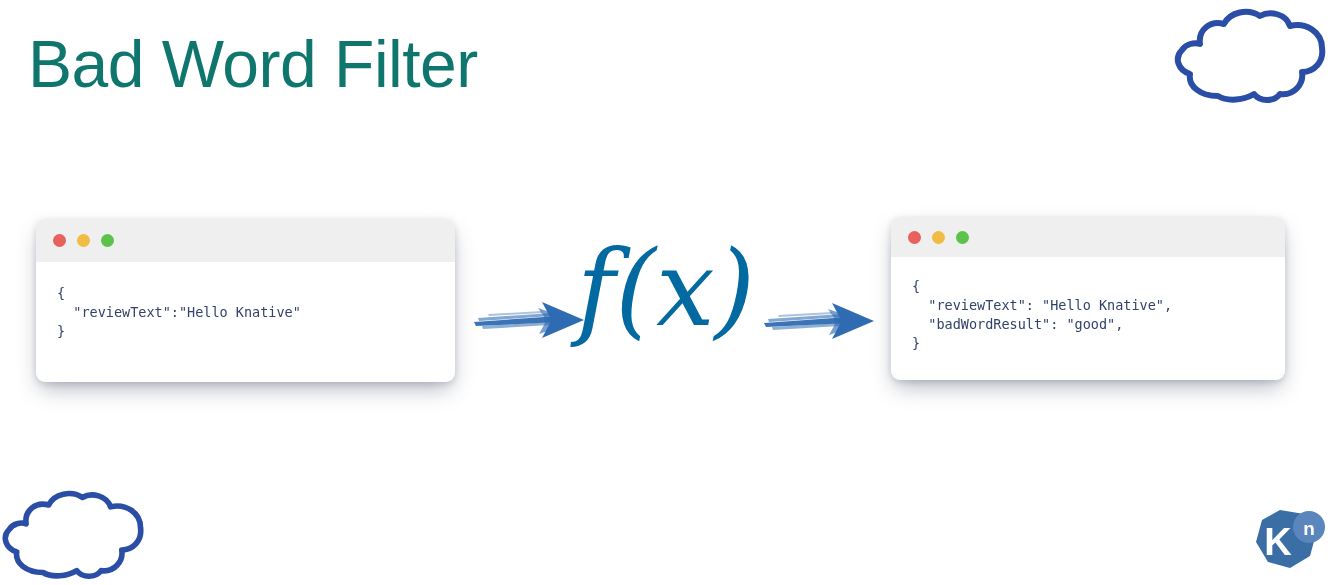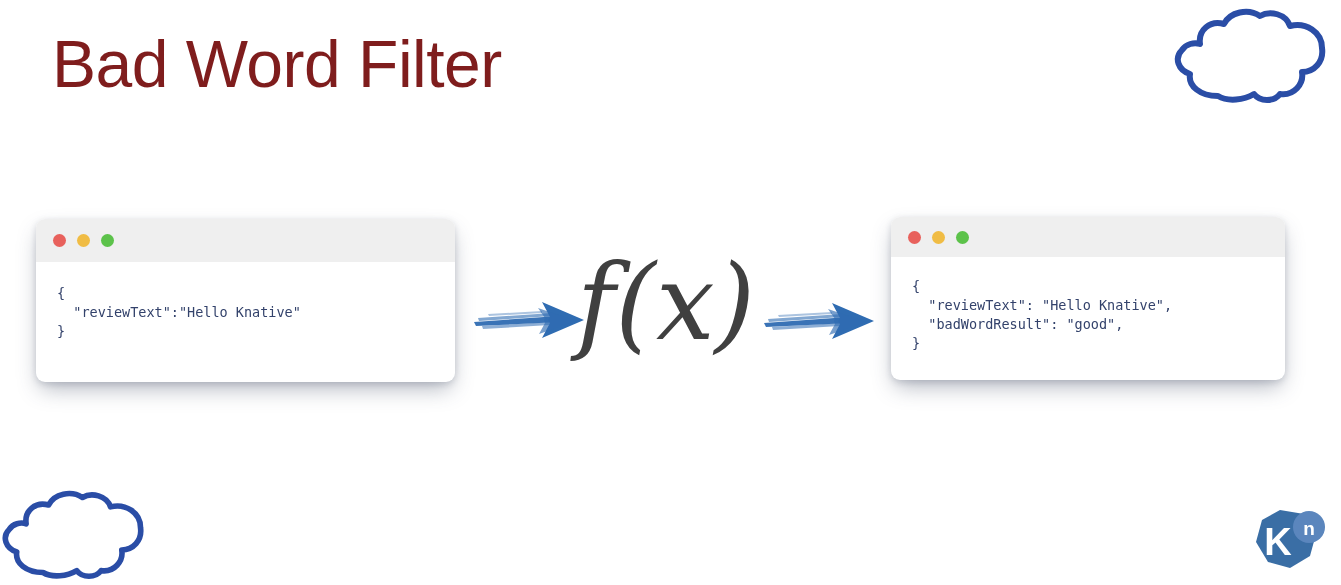--- a/index.html
+++ b/index.html
@@ -11,27 +11,27 @@
     width: 1341px;
     height: 585px;
     position: relative;
     overflow: hidden;
     font-family: "Liberation Sans", sans-serif;
   }
 
   
   #page-title {
     position: absolute;
-    left: 52px;
+    left: 28px;
     top: 28px;
     font-family: "Liberation Sans", sans-serif;
     font-size: 66px;
     font-weight: 400;
     letter-spacing: -0.5px;
-    color: #7f1d1d;
+    color: #0f766e;
     line-height: 1.1;
     white-space: nowrap;
   }
 
   
   .cloud {
     position: absolute;
   }
   #cloud-top-right {
     left: 1170px;
@@ -102,28 +102,28 @@
   .arrow {
     position: absolute;
   }
   #arrow-in  { left: 472px; top: 292px; width: 118px; height: 54px; }
   #arrow-out { left: 762px; top: 293px; width: 118px; height: 54px; }
 
   
   #function-label {
     position: absolute;
     left: 566px;
-    top: 238px;
+    top: 224px;
     width: 200px;
     text-align: center;
     font-family: "DejaVu Serif", "Liberation Serif", serif;
     font-style: italic;
     font-size: 104px;
     font-weight: 400;
-    color: #404040;
+    color: #0369a1;
     line-height: 1.25;
     white-space: nowrap;
   }
 
   
   #knative-logo {
     position: absolute;
     left: 1252px;
     top: 508px;
     width: 74px;

